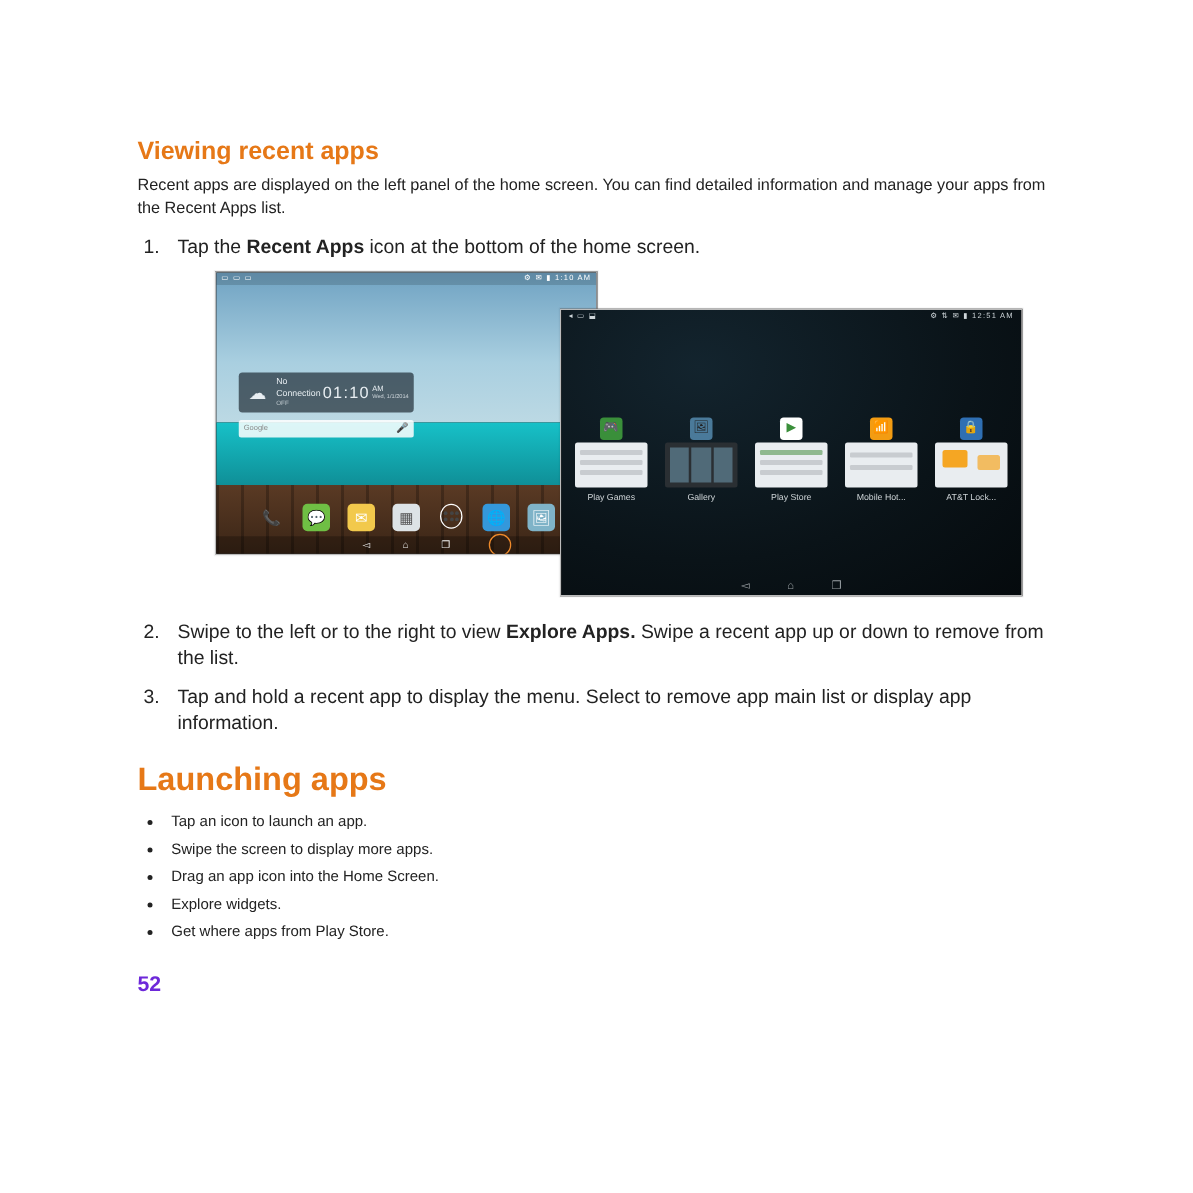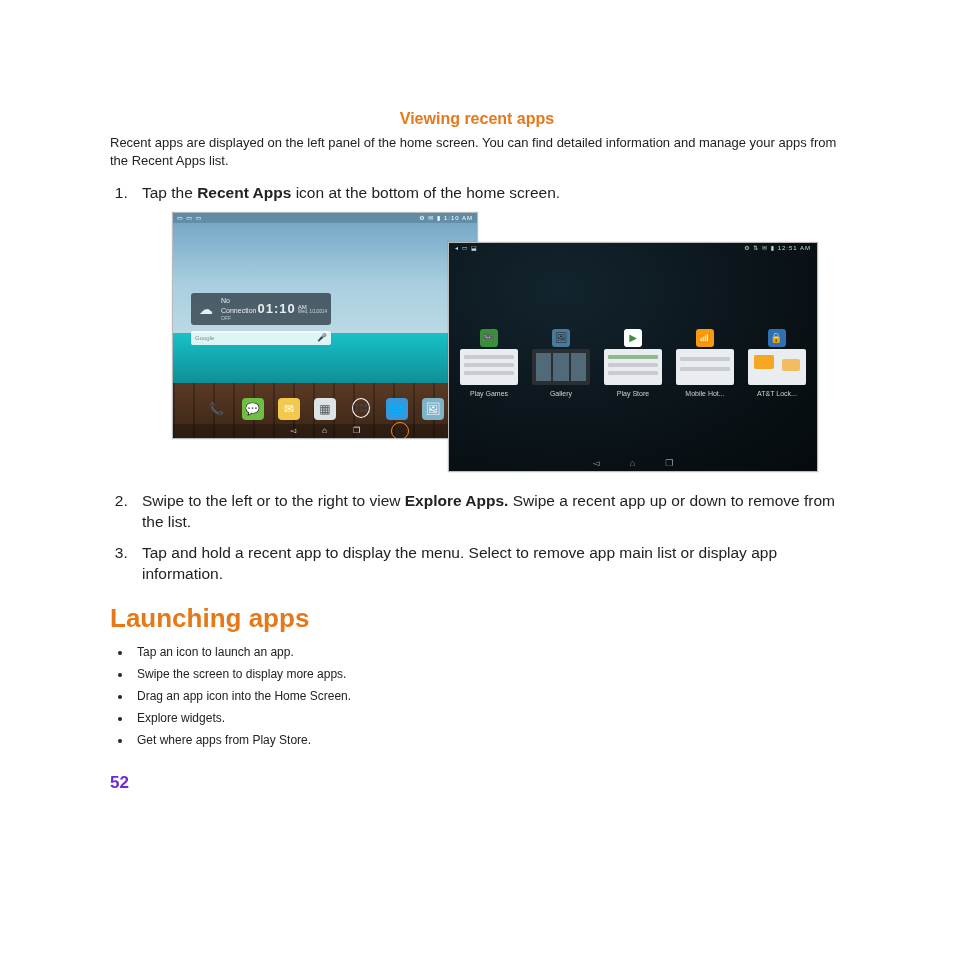--- a/index.html
+++ b/index.html
@@ -10,23 +10,22 @@
     color: #222;
     width: 954px;
   }
   .page {
     padding: 110px 110px 40px 110px;
     box-sizing: border-box;
   }
   .h2 {
     color: #e67817;
     font-weight: 700;
-    font-size: 16px;
+    font-size: 20px;
     margin: 0 0 6px 0;
-    text-align: center;
   }
   .h1 {
     color: #e67817;
     font-weight: 700;
     font-size: 26px;
     margin: 18px 0 10px 0;
   }
   p {
     font-size: 13px;
     line-height: 1.35;
@@ -114,21 +113,21 @@
     display: flex; align-items: center;
     color: #e8eef2;
   }
   .sa-widget .cloud {
     width: 30px; text-align: center; font-size: 14px;
   }
   .sa-widget .noconn {
     font-size: 7px; flex: 1;
   }
   .sa-widget .time {
-    font-size: 13px; font-weight: 700; letter-spacing: 1px;
+    font-size: 13px; font-weight: 400; letter-spacing: 1px;
   }
   .sa-widget .ampm {
     font-size: 6px; padding: 0 4px 0 2px; line-height: 1;
   }
   .sa-search {
     position: absolute; top: 118px; left: 18px;
     width: 140px; height: 14px;
     background: rgba(255,255,255,0.85);
     border-radius: 2px;
     display:flex; align-items:center; justify-content:space-between;

